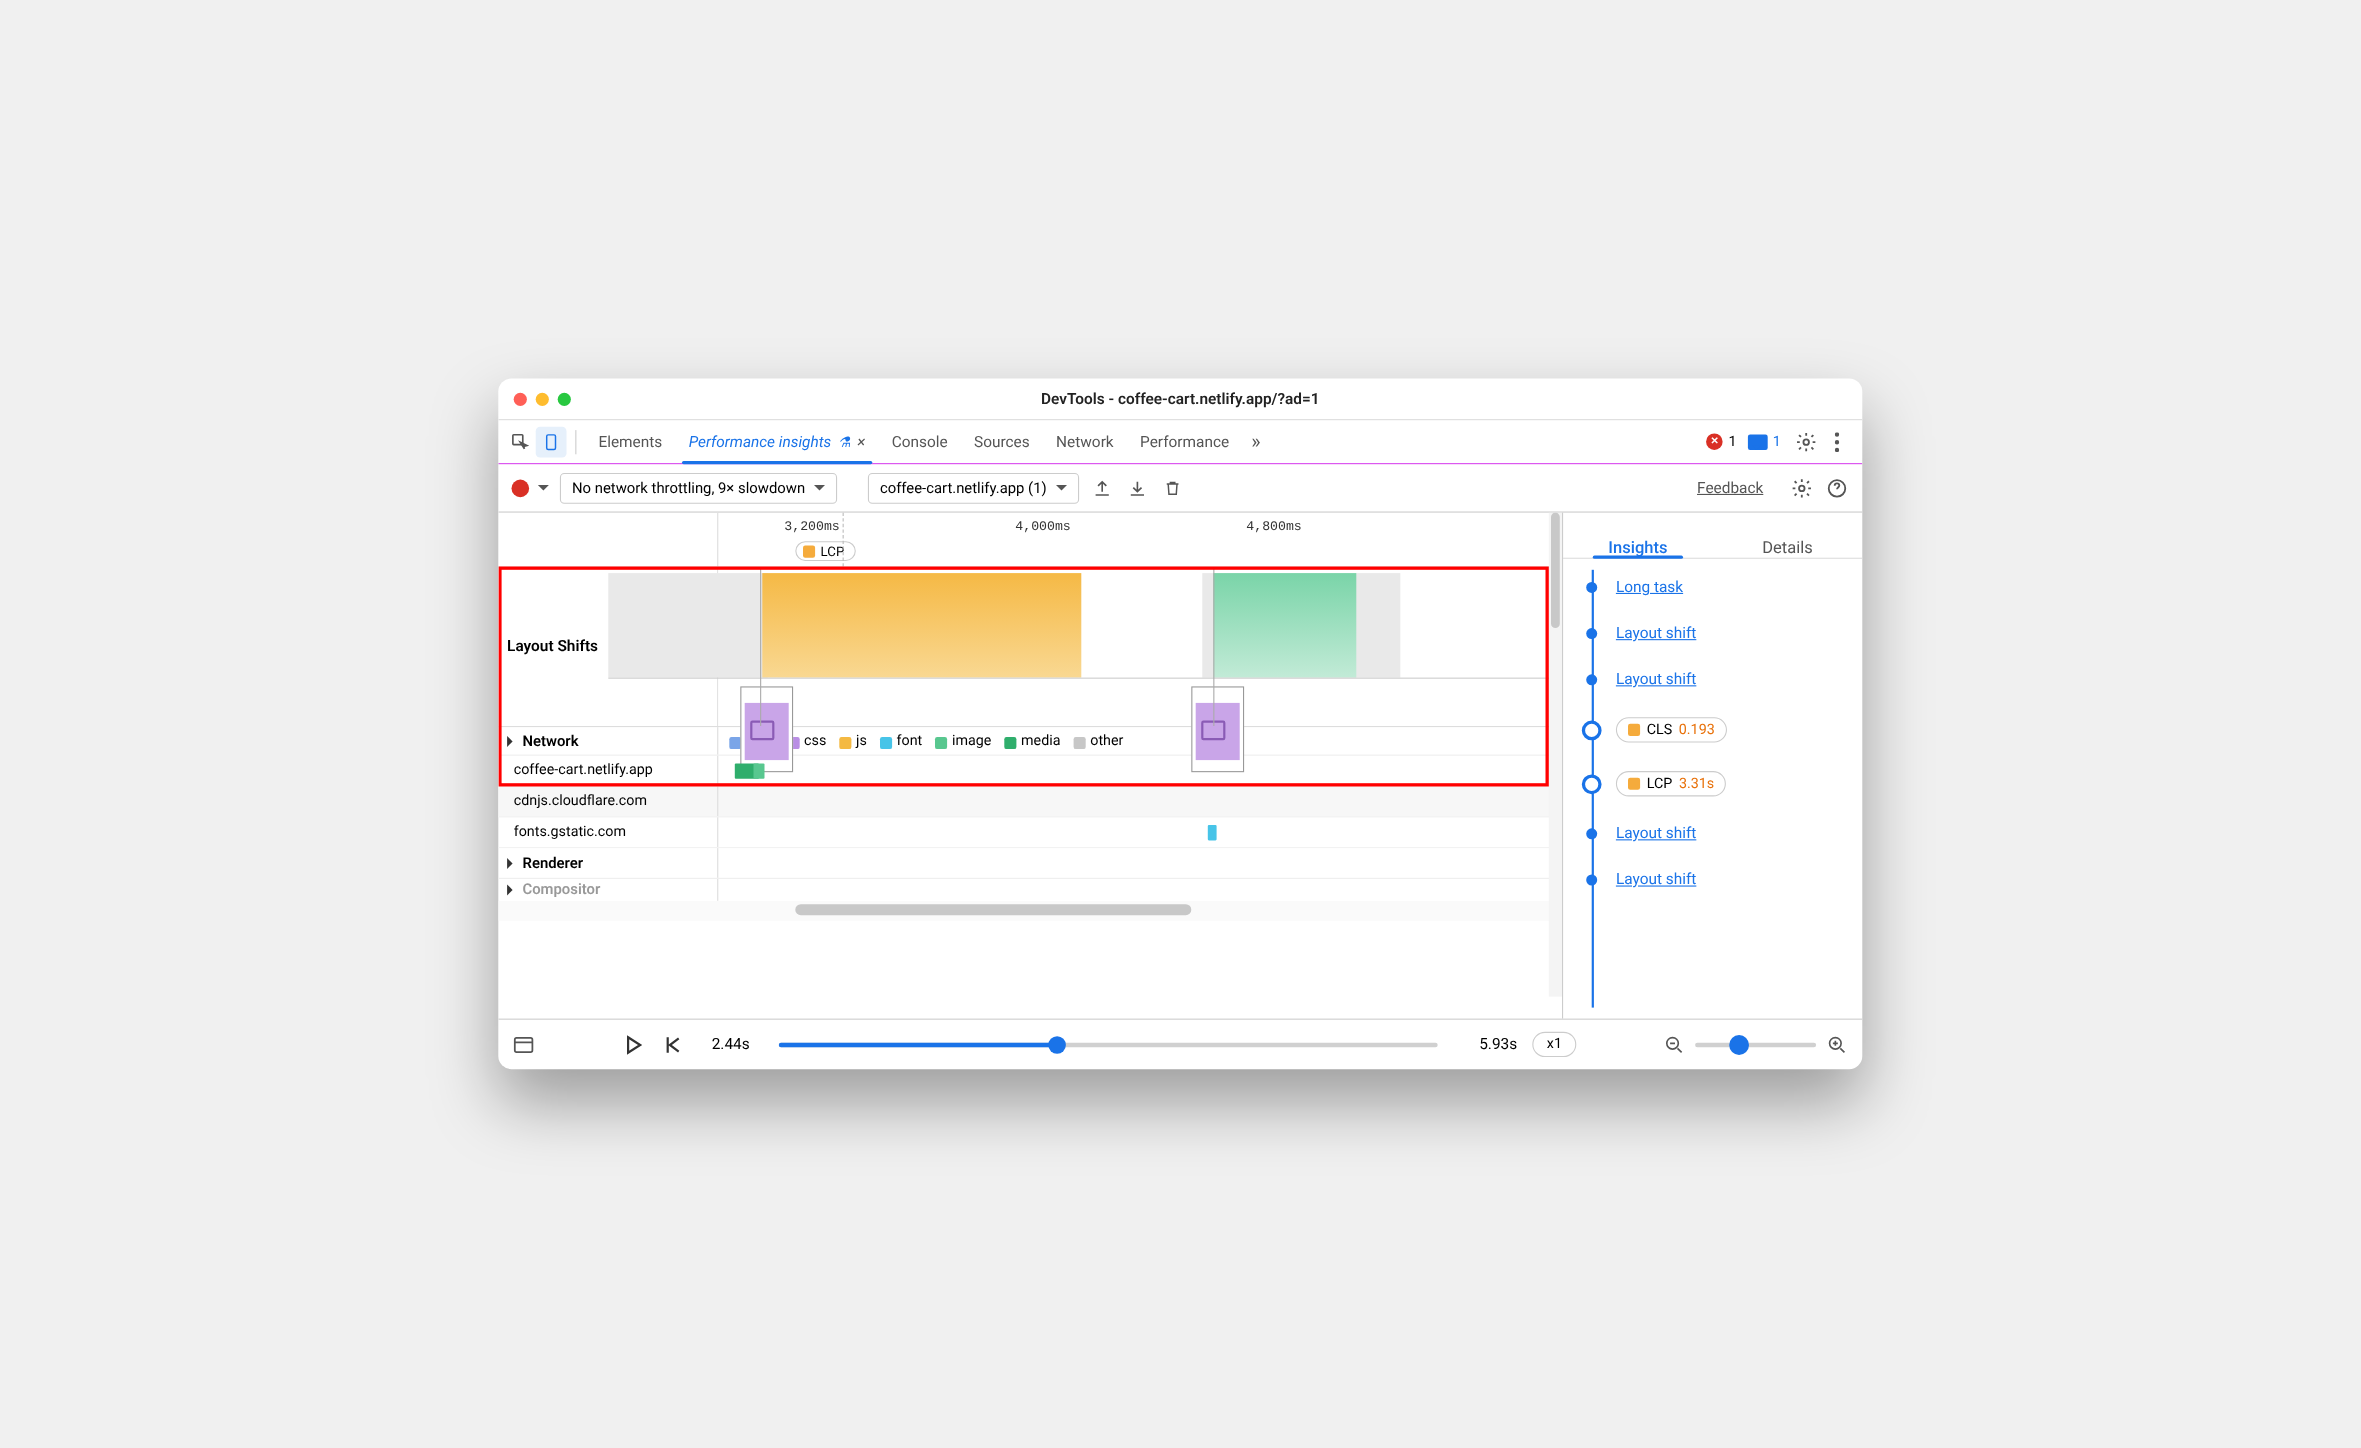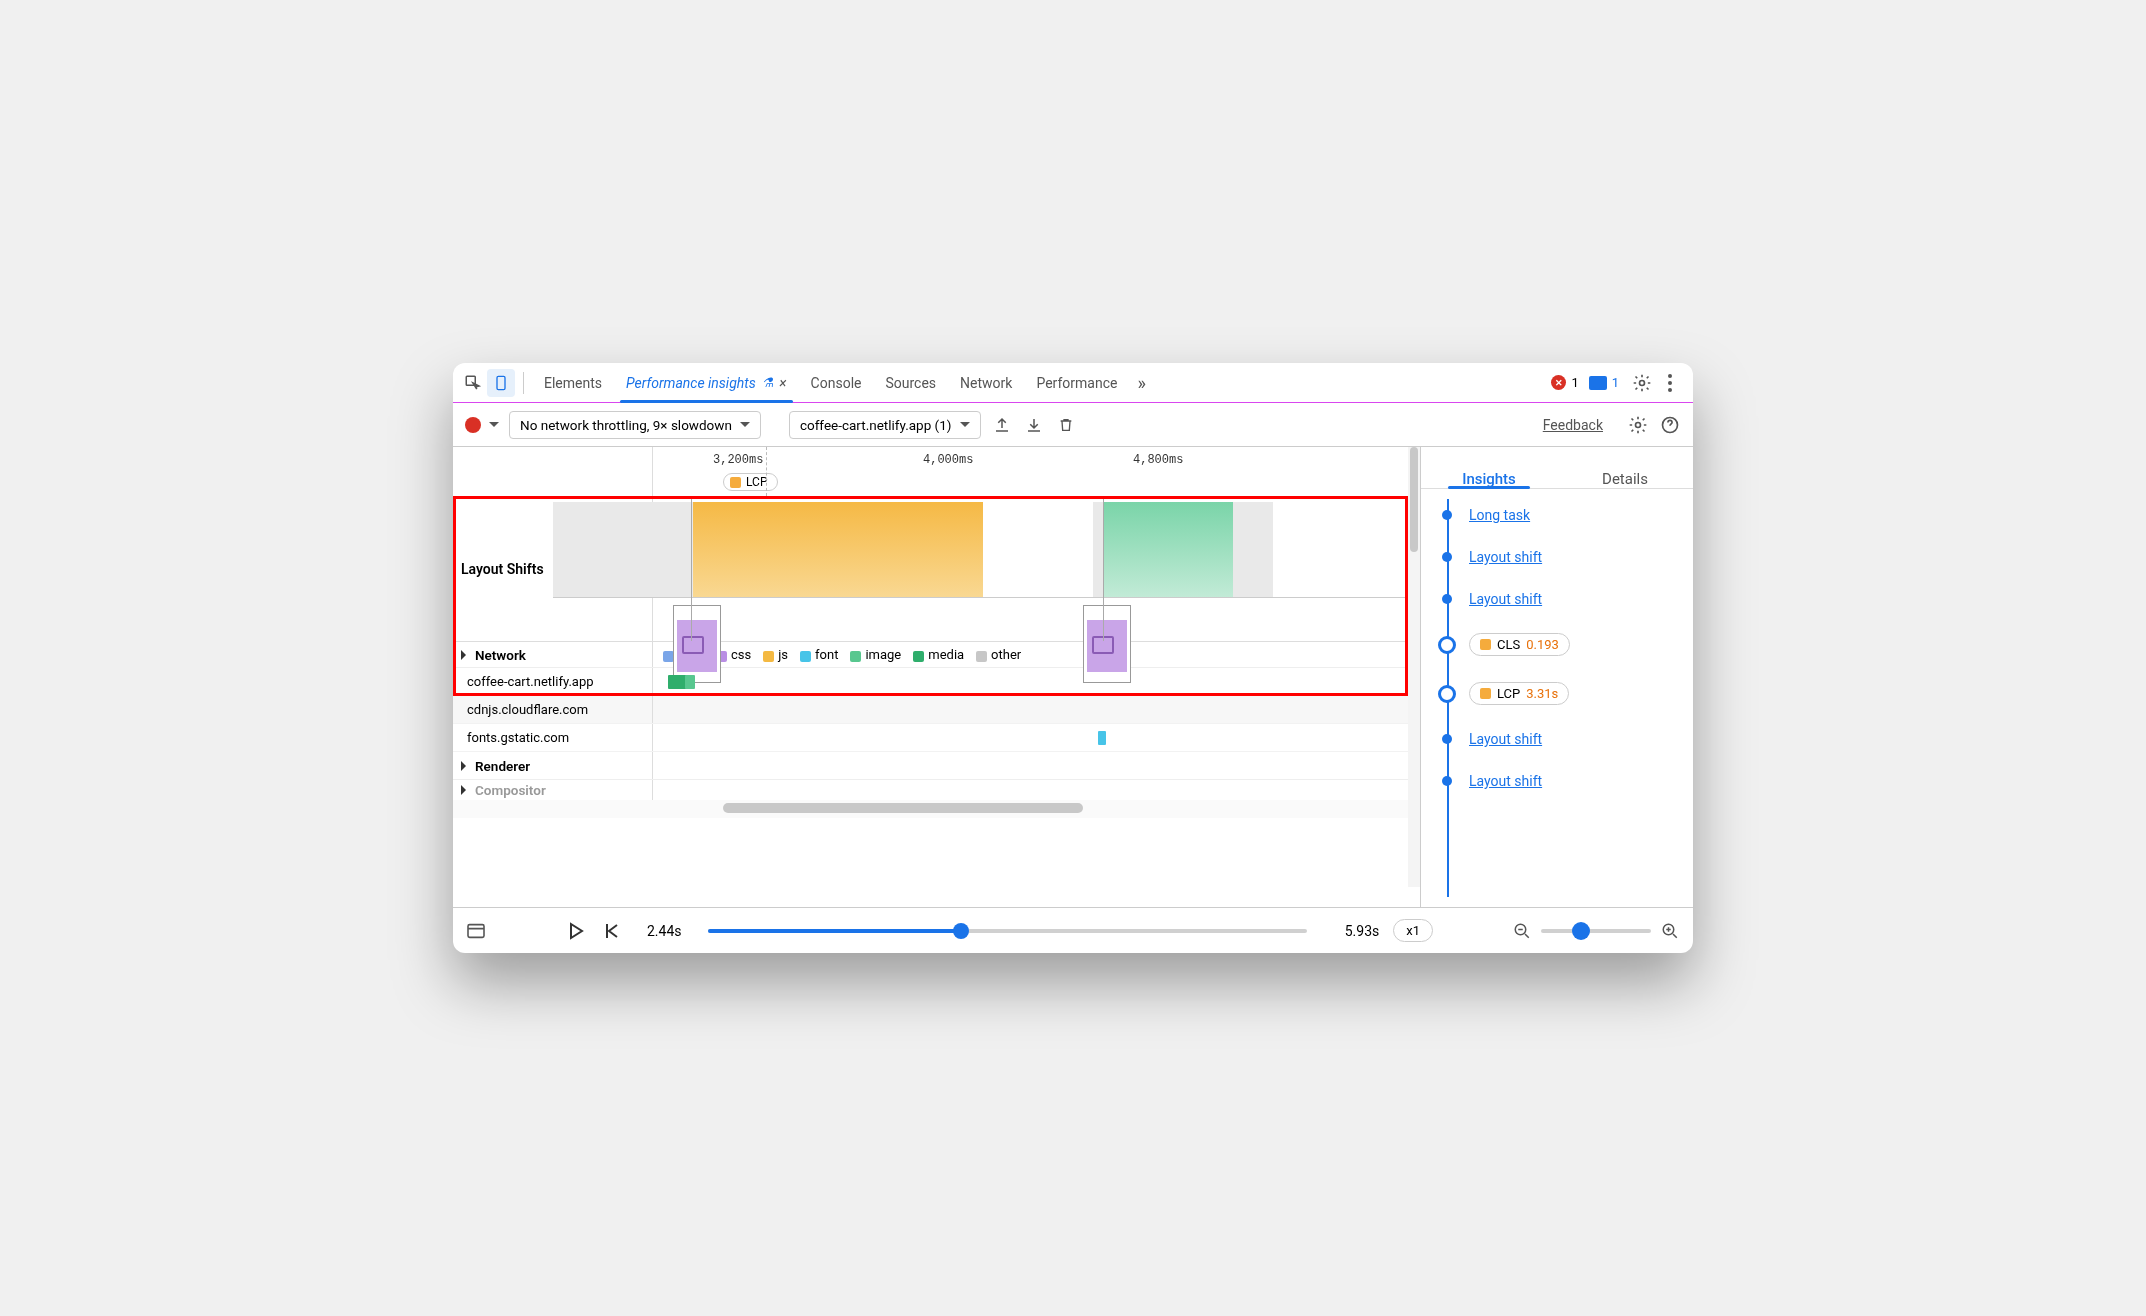--- a/index.html
+++ b/index.html
@@ -85,20 +85,28 @@
   .zoom-bar{width:110px;height:4px;background:#d0d0d0;border-radius:2px;position:relative;}
   .zoom-thumb{position:absolute;left:28%;top:-7px;width:18px;height:18px;border-radius:50%;background:#1a73e8;}
   svg{display:block;}
   .vline{position:absolute;top:0;bottom:0;width:0;border-left:1px dashed #bbb;}
 </style>
 </head>
 <body>
 
 <div class="window">
 
+  <div class="titlebar">
+    <div class="traffic">
+      <div class="dot red"></div>
+      <div class="dot yellow"></div>
+      <div class="dot green"></div>
+    </div>
+    <div class="title">DevTools - coffee-cart.netlify.app/?ad=1</div>
+  </div>
 
   <div class="tabbar">
     <div class="tabicon">
       <svg width="18" height="18" viewBox="0 0 24 24" fill="none" stroke="#555" stroke-width="2">
           <rect x="3" y="3" width="12" height="12" rx="1"></rect>
           <path d="M12 12 L20 16 L16 17 L17 20 Z" fill="#555"></path>
         </svg>
     </div>
     <div class="tabicon active">
       <svg width="16" height="18" viewBox="0 0 24 24" fill="none" stroke="#1a73e8" stroke-width="2">

